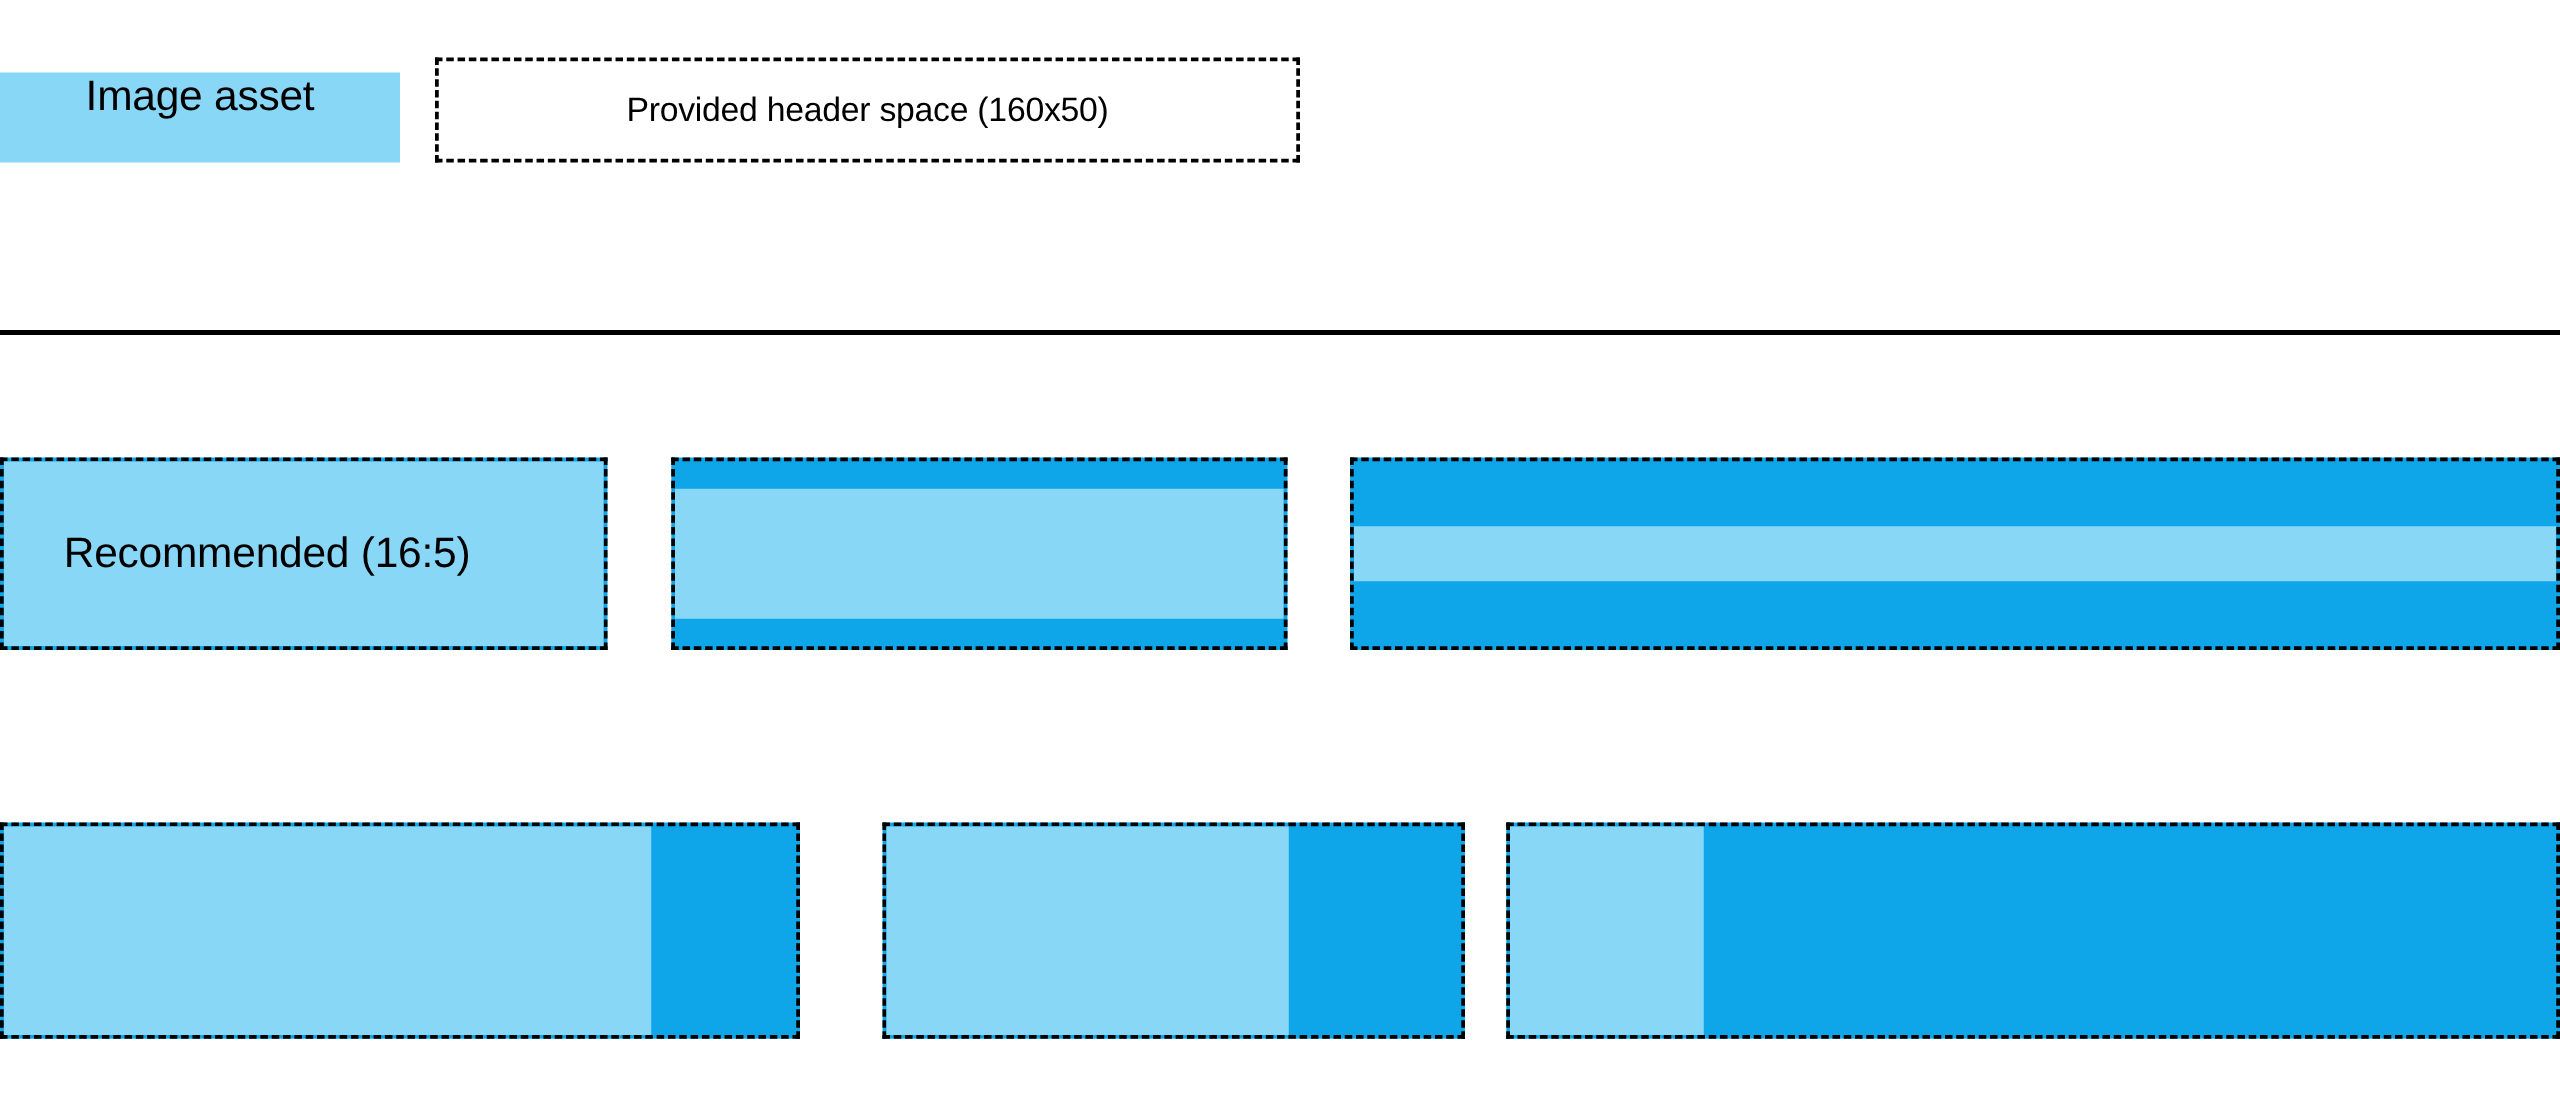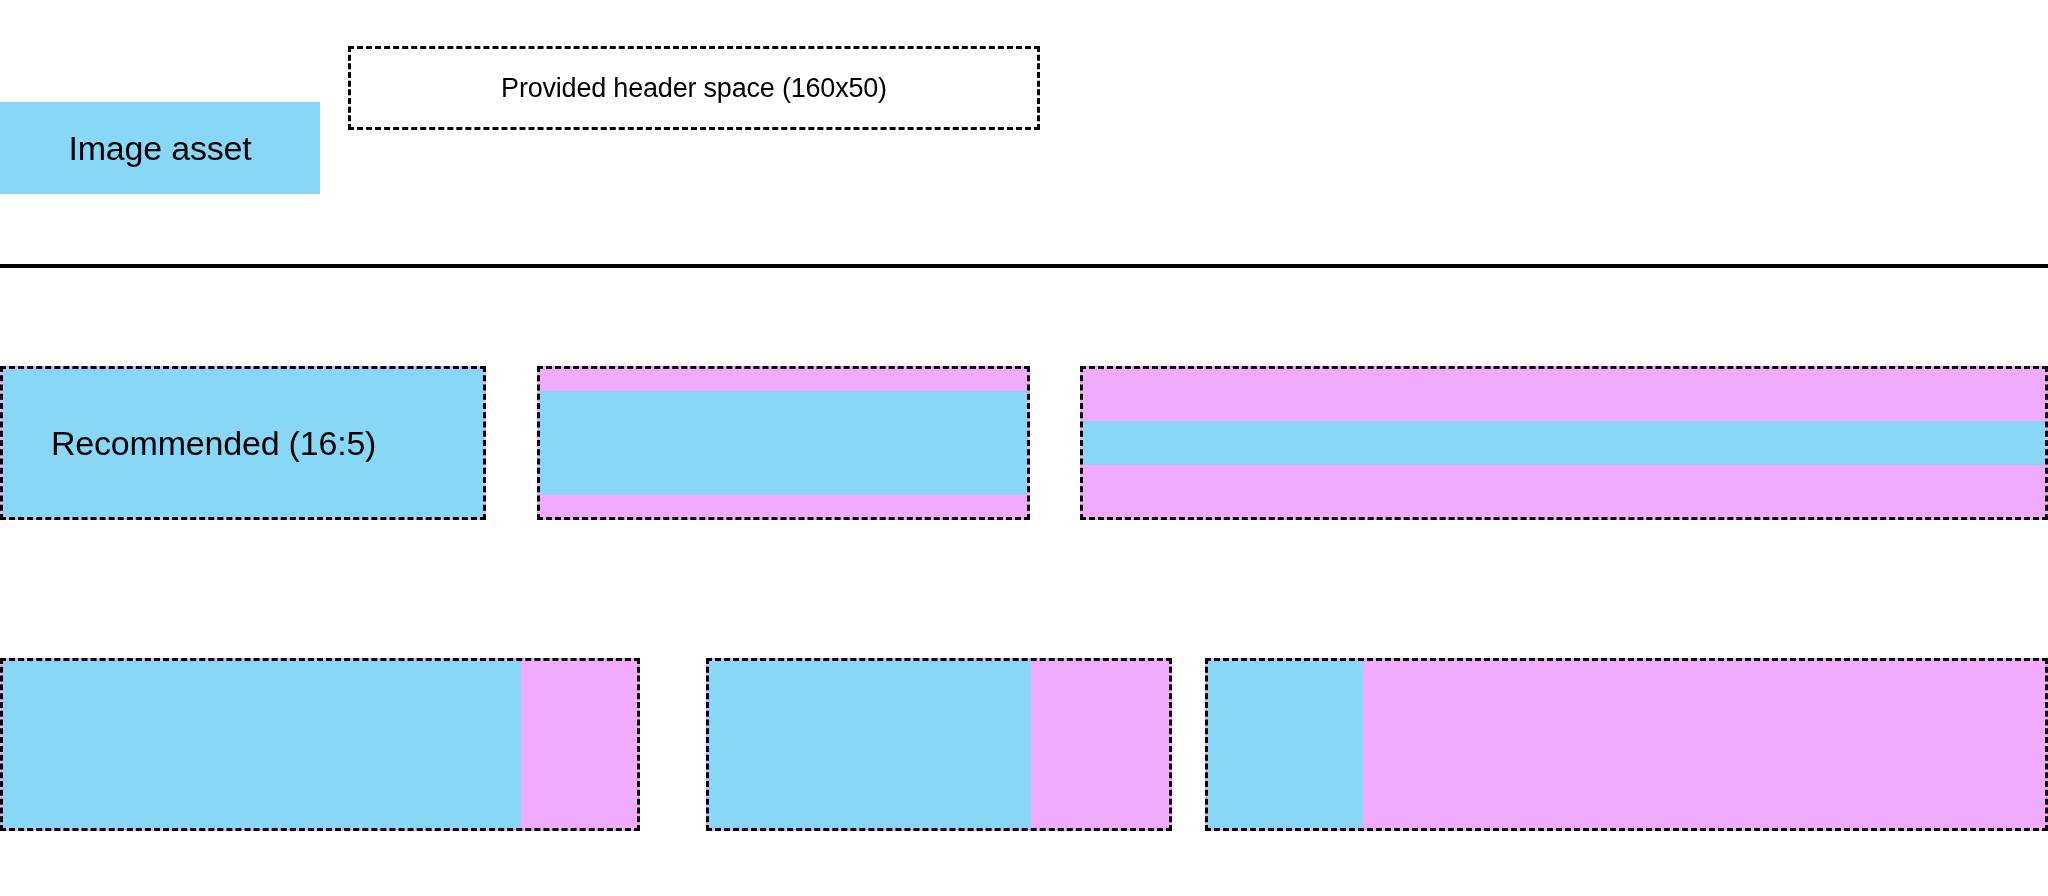--- a/index.html
+++ b/index.html
@@ -23,26 +23,24 @@
     height: 896px;
     background: #ffffff;
   }
 
   
   .legend-swatch {
     position: absolute;
     left: 0;
     top: 58px;
     width: 320px;
-    height: 92px;
+    height: 72px;
     background: var(--asset-blue, #89d7f7);
     display: flex;
-    align-items: center;
     justify-content: center;
-    margin-top: 44px;
   }
   .legend-swatch-label {
     font-size: 34px;
     letter-spacing: -0.2px;
     color: #000;
     white-space: nowrap;
   }
 
   .legend-box {
     position: absolute;
@@ -71,21 +69,21 @@
     width: 2048px;
     height: 4px;
     background: #000000;
   }
 
   
   .card {
     position: absolute;
     border: 3px dashed #000000;
     box-sizing: border-box;
-    background: #f0abfc;
+    background: #0ea5e9;
     overflow: hidden;
   }
   .card-fill {
     position: absolute;
     background: var(--asset-blue, #89d7f7);
   }
   .card-label {
     position: absolute;
     left: 48px;
     top: 50%;

